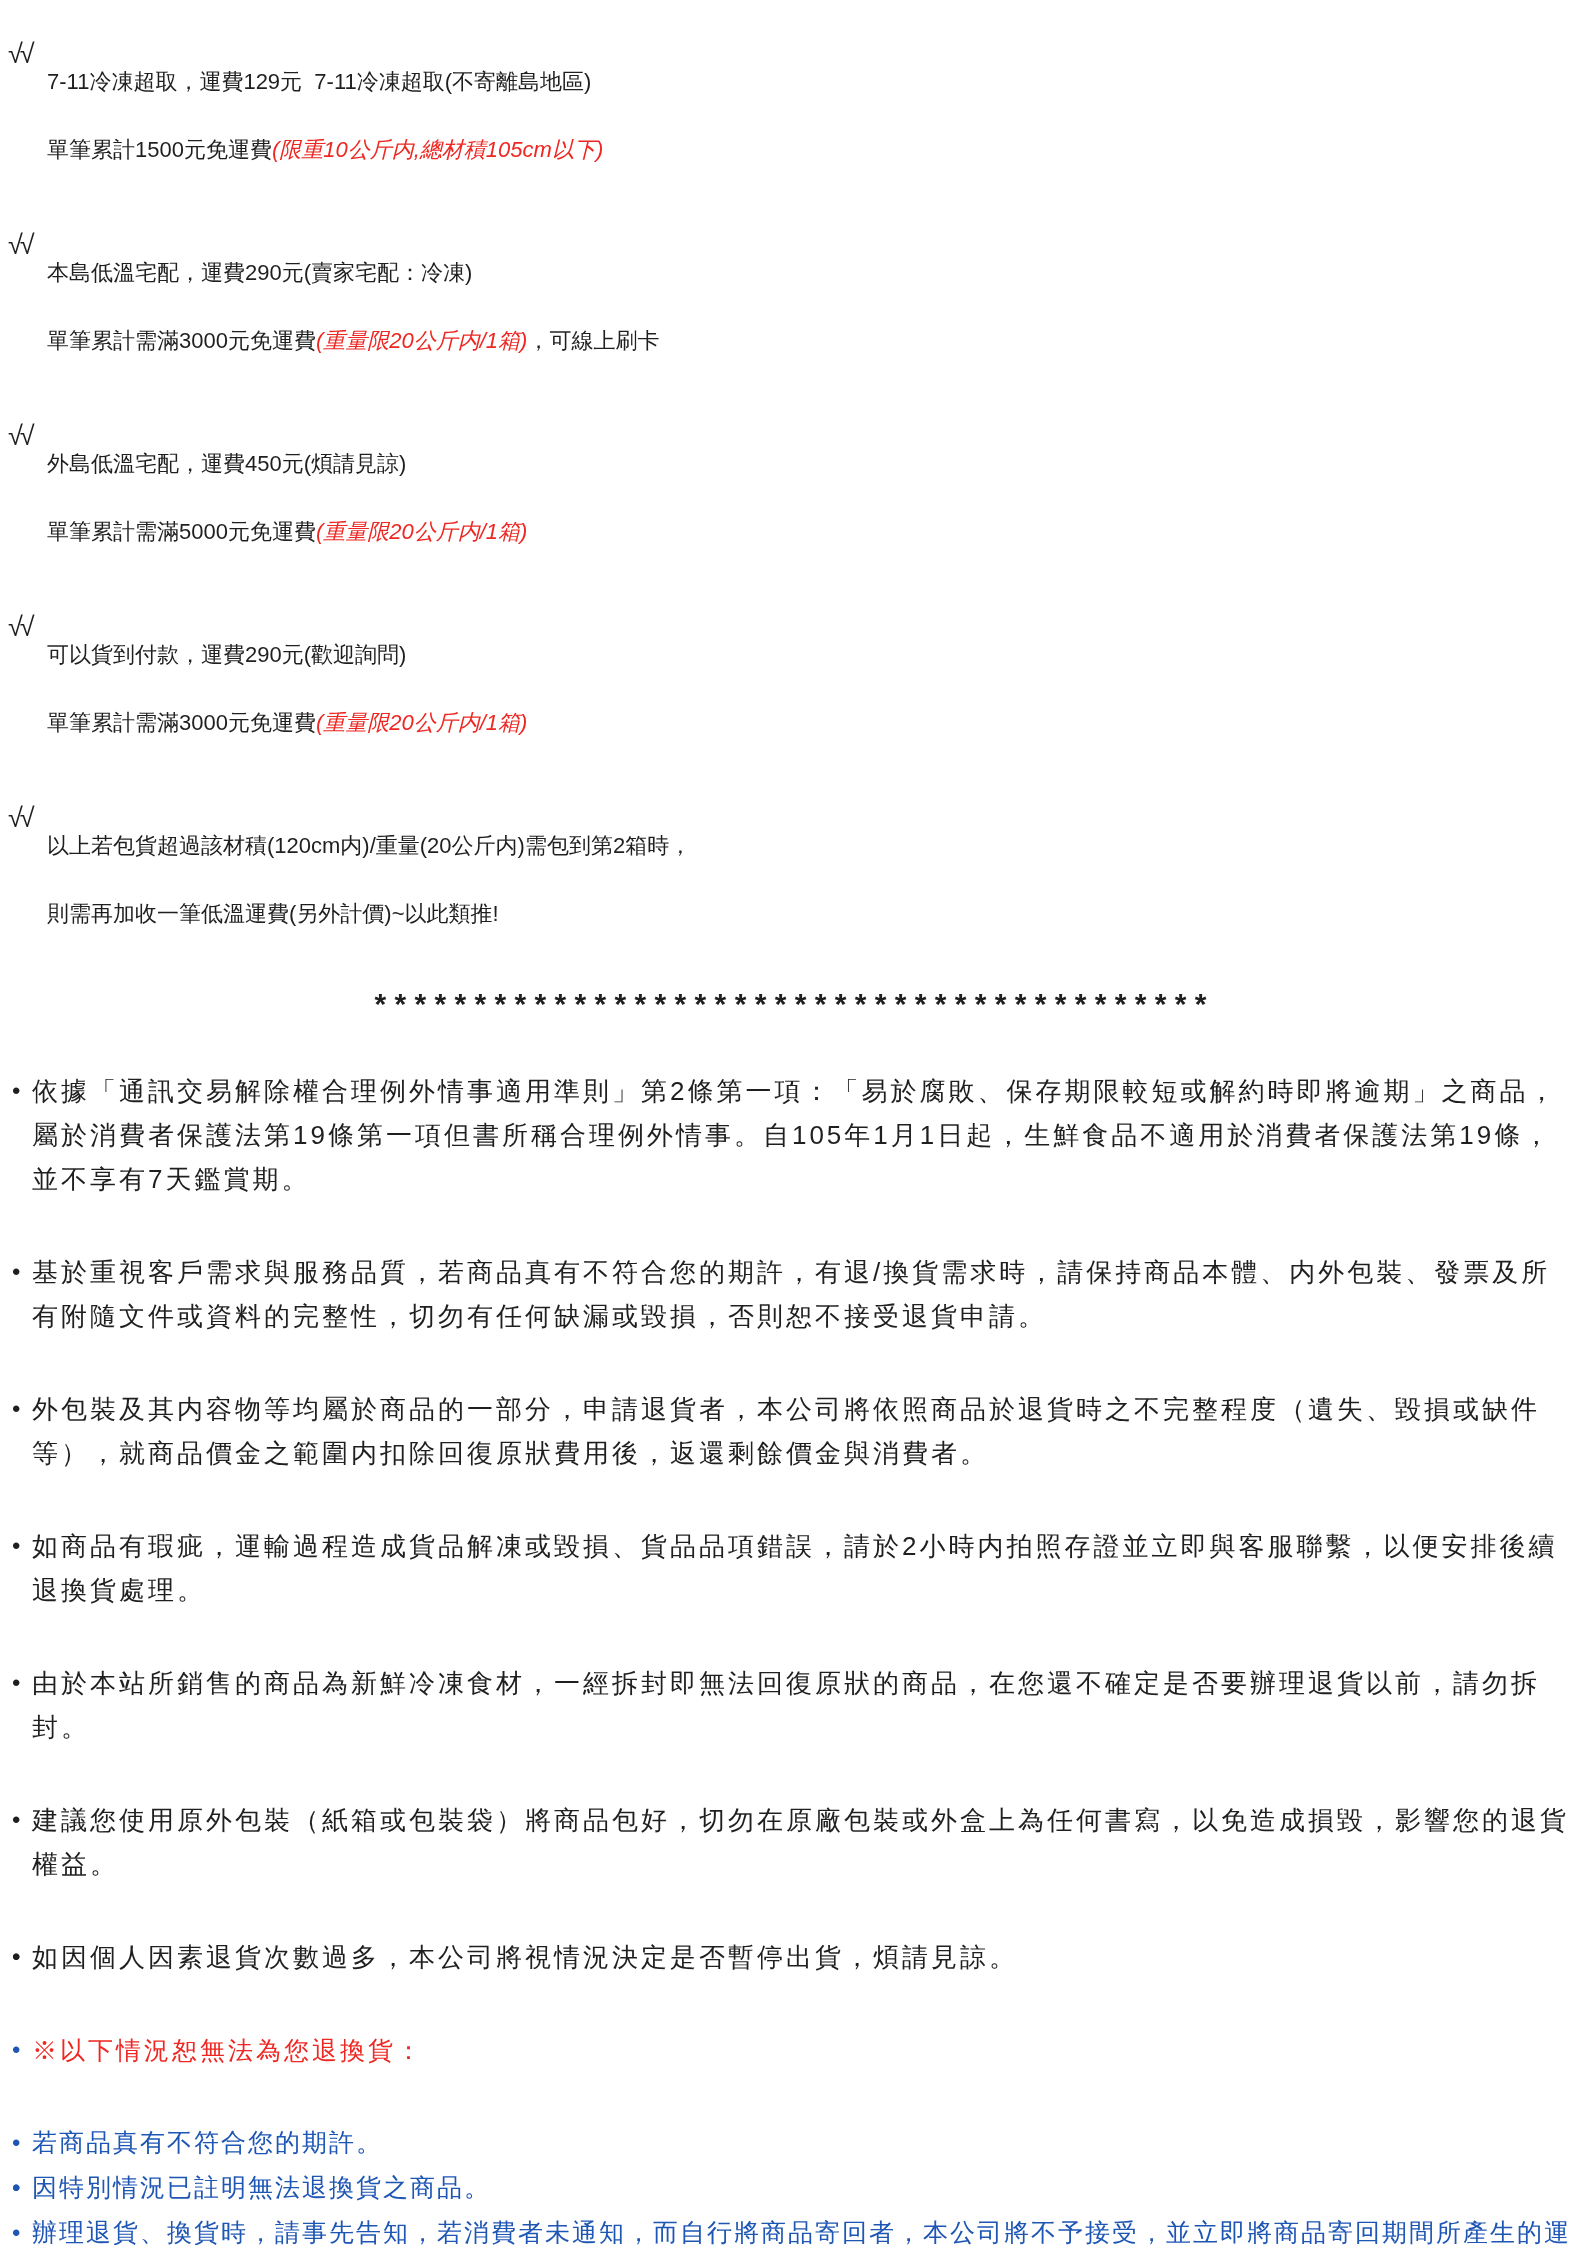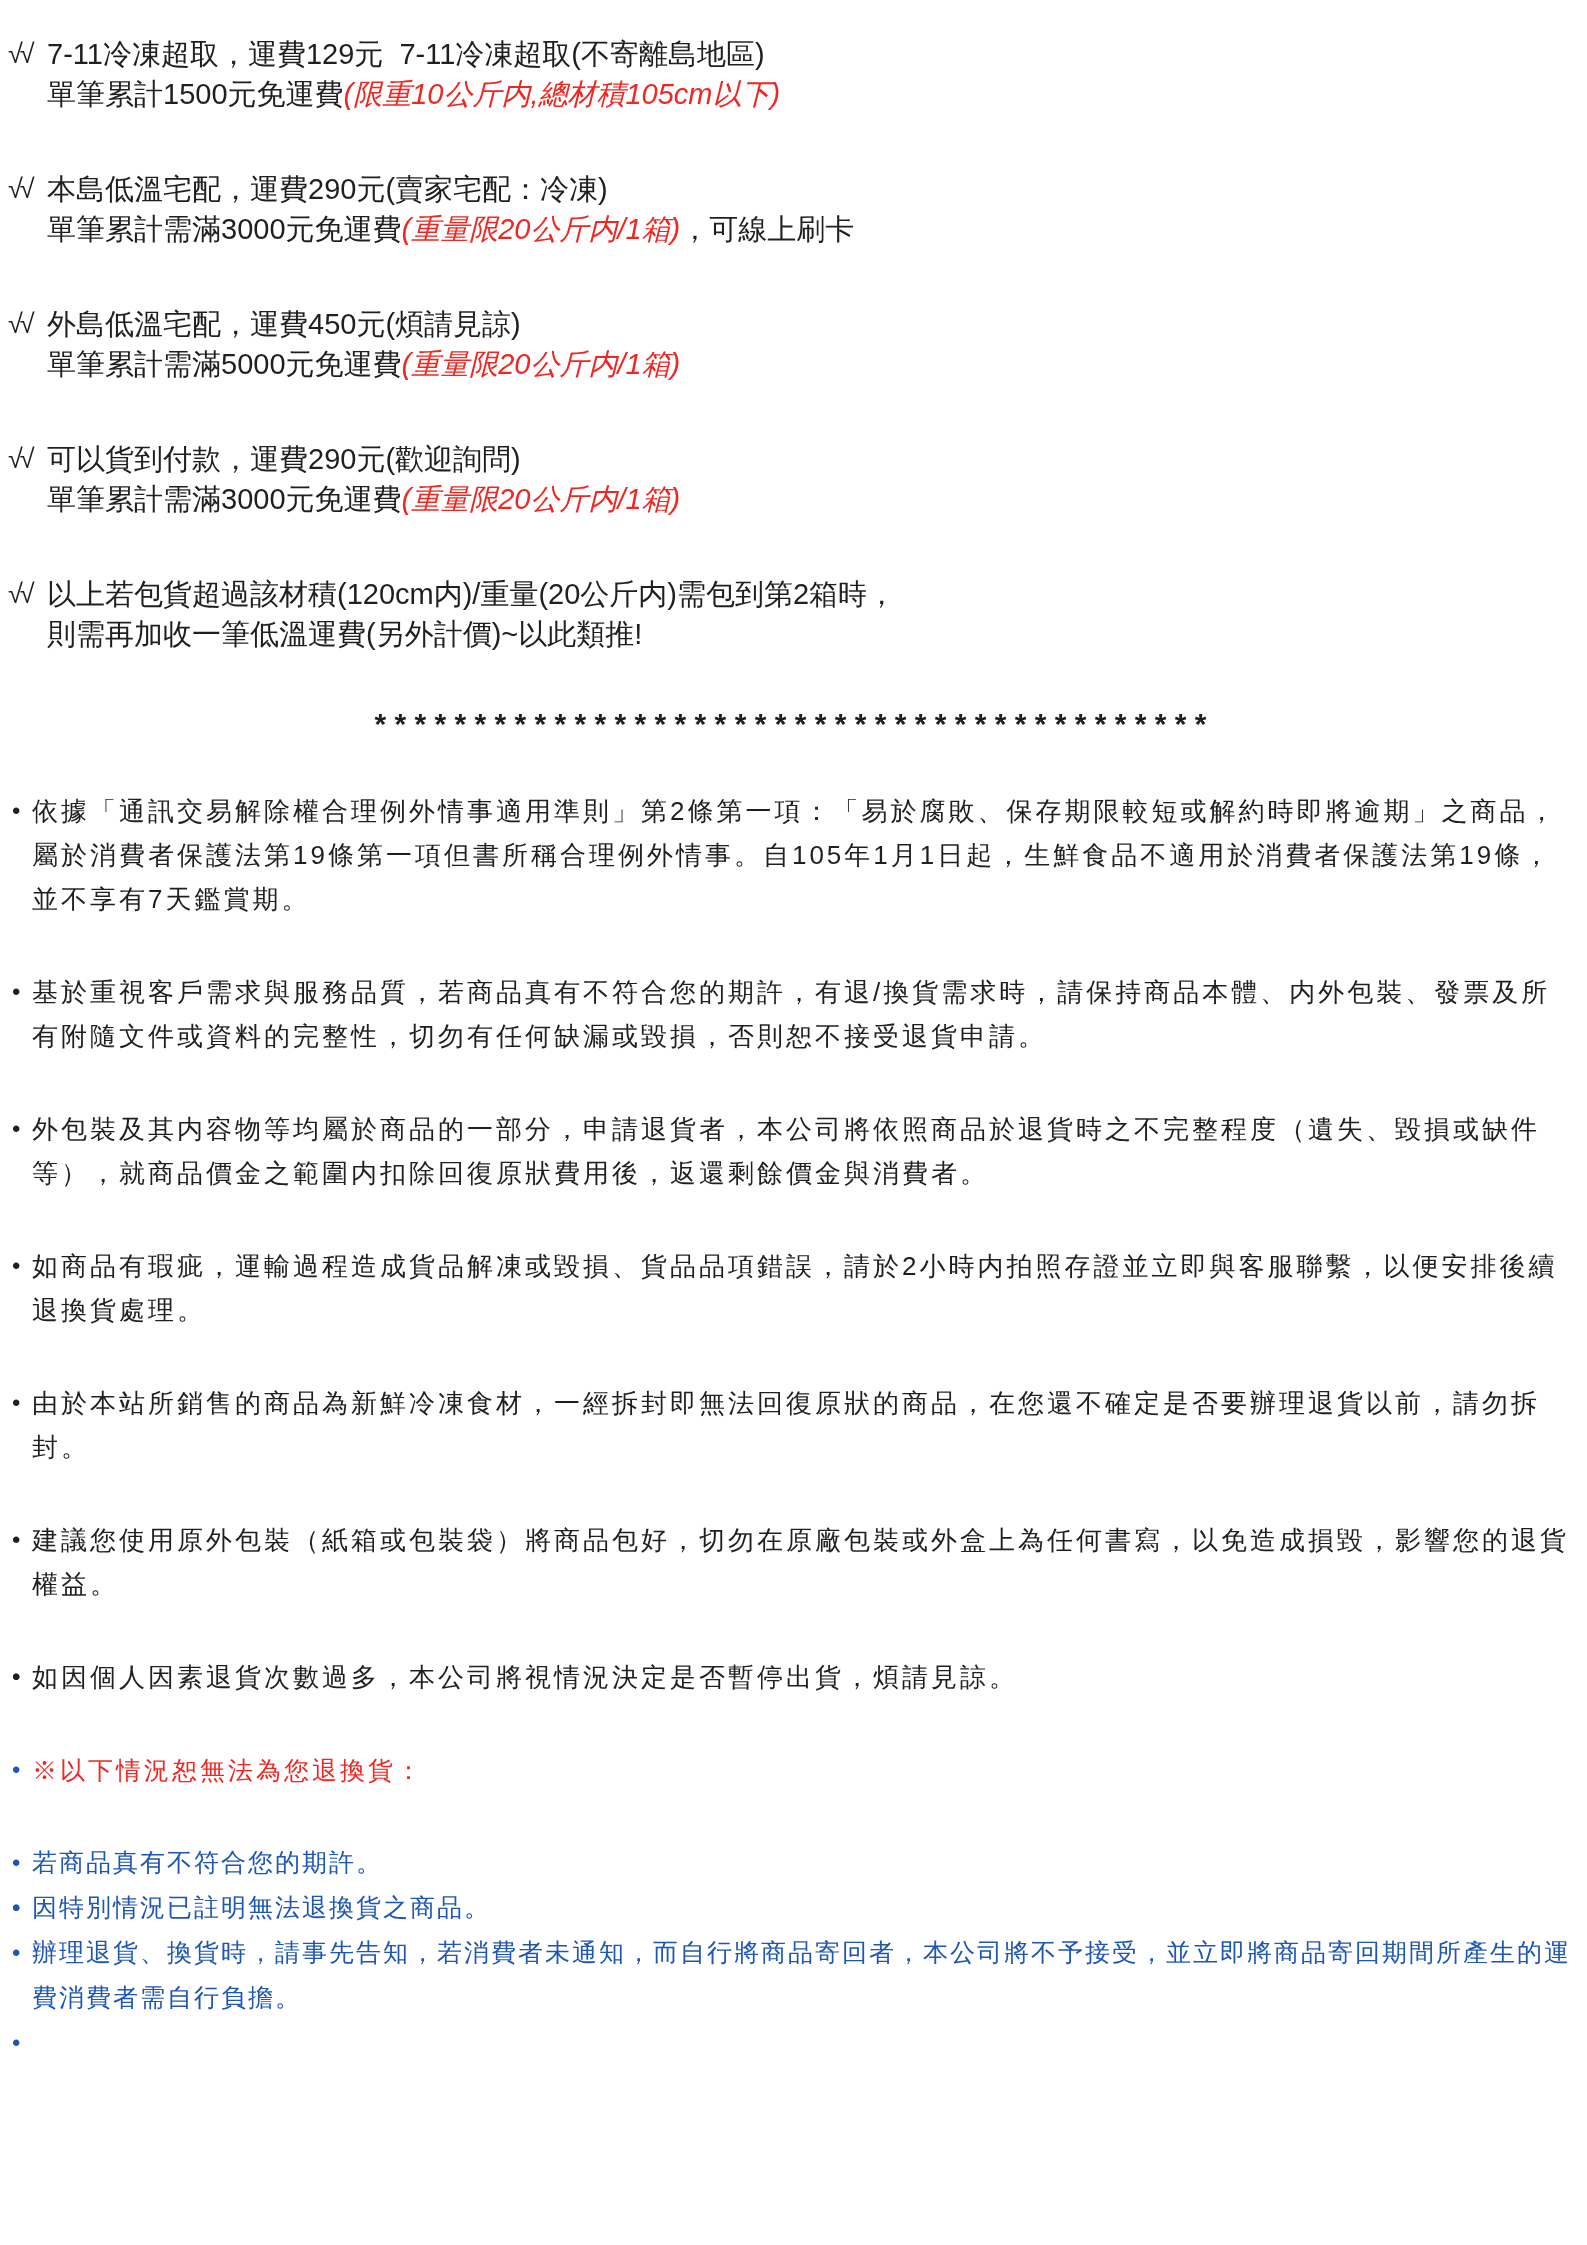--- a/index.html
+++ b/index.html
@@ -14,21 +14,21 @@
     overflow:hidden;
   }
   
   .ship-item{display:flex;margin-bottom:55px;}
   .check{
     flex:none;width:39px;font-size:27px;line-height:40px;
     letter-spacing:-3px;color:var(--text);
   }
   .ship-lines{flex:1;}
   .ship-line{
-    font-size:29px;line-height:40px;white-space:pre-wrap;
+    font-size:22px;line-height:40px;white-space:pre-wrap;margin-top:28px;
   }
   .red{color:var(--red,#ee2222);font-style:italic;}
   
   .separator{
     text-align:center;font-weight:bold;font-size:30px;line-height:30px;
     margin:2px 0 50px 0;color:var(--text);white-space:nowrap;
   }
   
   .policy, .no-return-item, .red-notice{
     position:relative;padding-left:24px;

